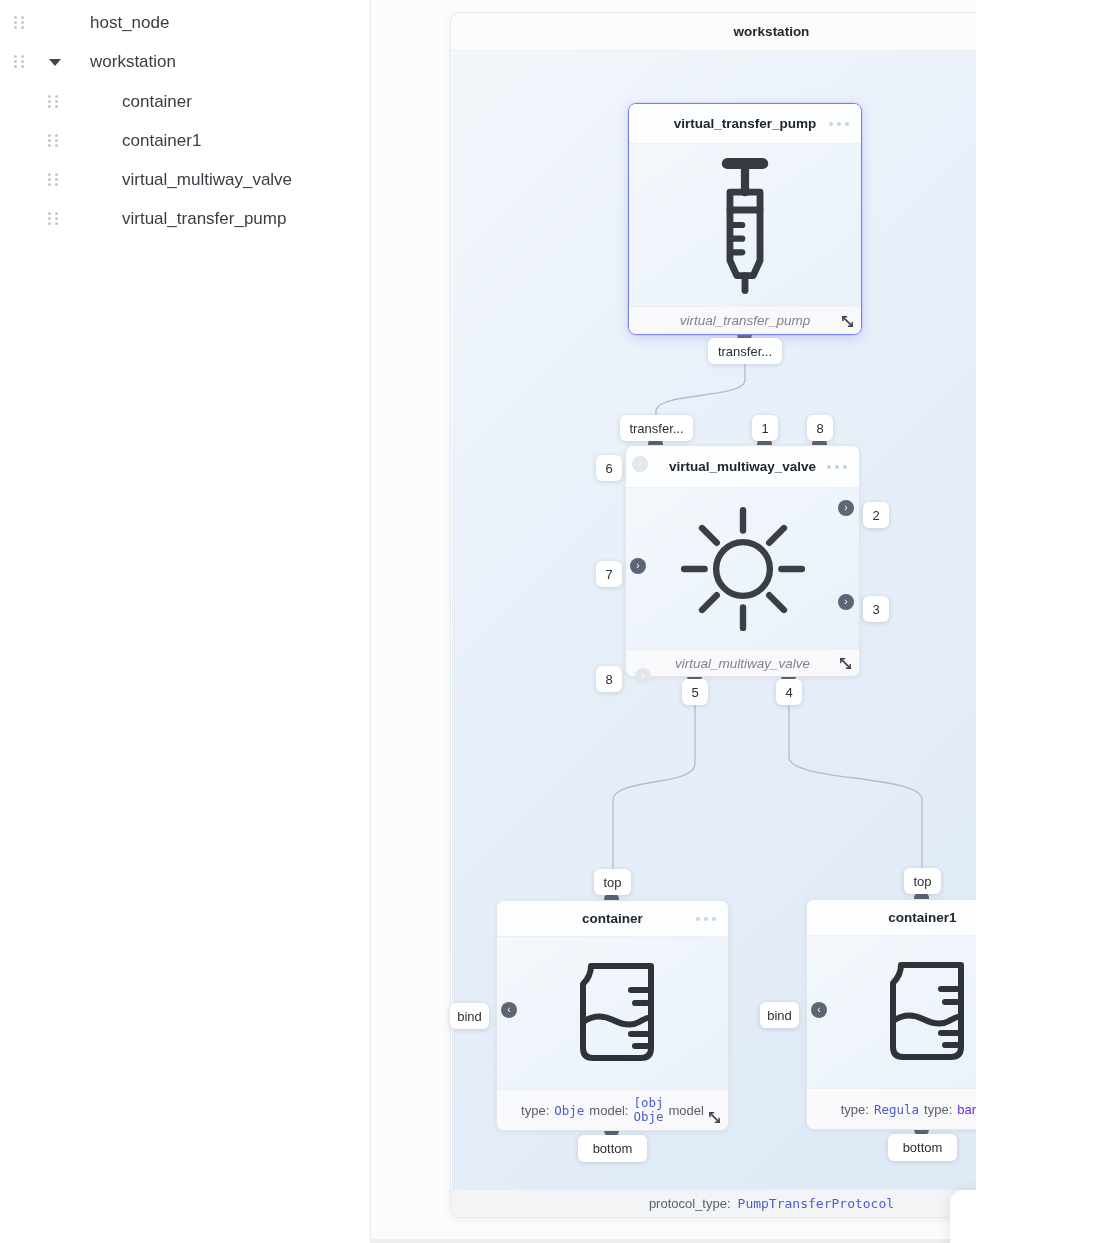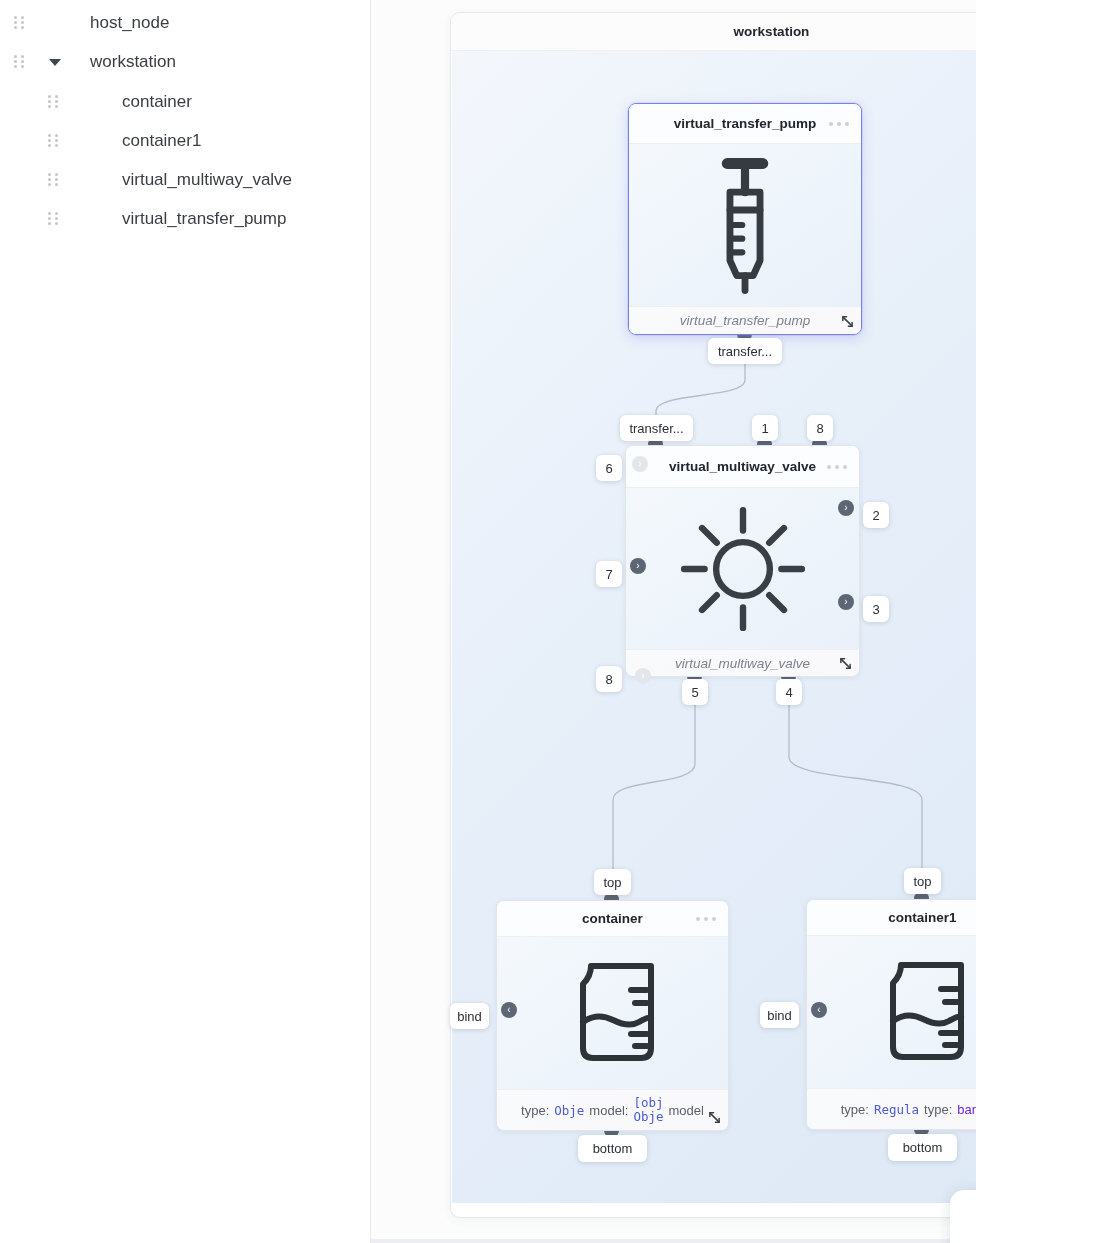--- a/index.html
+++ b/index.html
@@ -131,20 +131,24 @@
   <div class="group">
     <div class="group-header">
       <span>workstation</span>
       <span class="dots-menu">
           <i></i>
           <i></i>
           <i></i>
         </span>
     </div>
     <div class="group-body"></div>
+    <div class="group-footer">
+      <span>protocol_type:</span>
+      <span class="mono-val" style="font-size:13px">PumpTransferProtocol</span>
+    </div>
   </div>
 
   <svg class="edges" width="1115" height="1243" viewBox="0 0 1115 1243">
     <path d="M 745 343 V 380 C 745 399 656 392 656 411 V 450" fill="none" stroke="#b6bcc6" stroke-width="1.3"></path>
     <path d="M 695 682 V 764 C 695 786 613 778 613 800 V 898" fill="none" stroke="#b6bcc6" stroke-width="1.3"></path>
     <path d="M 789 682 V 757 C 789 782 922 774 922 800 V 897" fill="none" stroke="#b6bcc6" stroke-width="1.3"></path>
   </svg>
 
   <div class="node selected" style="left:628px;top:103px;width:234px;height:232px;">
     <div class="node-header" style="height:40px;">

